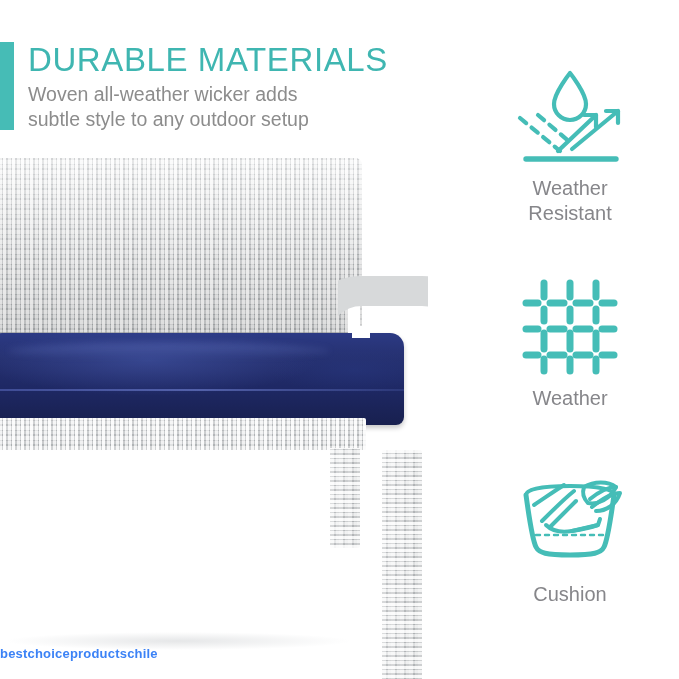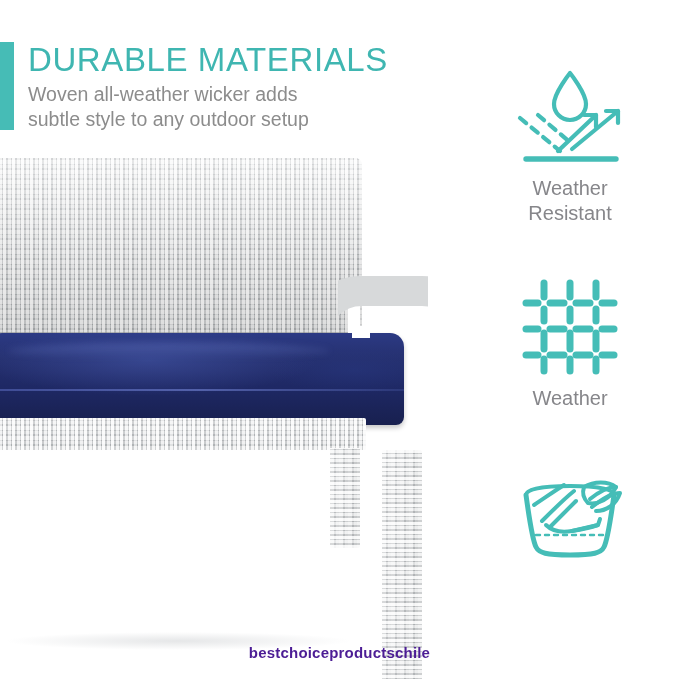--- a/index.html
+++ b/index.html
@@ -128,22 +128,22 @@
   .feature{position:absolute;left:0;width:200px;text-align:center;}
   .f1{top:12px;} .f2{top:222px;} .f3{top:418px;}
   .f-icon{height:118px;display:flex;align-items:center;justify-content:center;}
   .f-label{
     font-size:20px;line-height:25px;color:#86868a;font-weight:400;
   }
   .f-label span{display:block;}
 
   
   .watermark{
-    position:absolute;left:0;right:0;bottom:18px;text-align:center;
-    font-size:15px;letter-spacing:.2px;color:#4c1d95;font-weight:700;
+    position:absolute;left:0;right:0;bottom:18px;text-align:left;
+    font-size:13px;letter-spacing:.2px;color:#3b82f6;font-weight:700;
   }
 </style>
 </head>
 <body>
 
 <div id="stage">
 
   <div class="hdr">
     <div class="hdr-bar"></div>
     <div class="hdr-title">DURABLE MATERIALS</div>
@@ -254,20 +254,21 @@
           <path d="M38 54 C46 46 56 36 64 28"></path>
           <path d="M34 52 C40 58 48 60 60 58 C72 56 80 54 86 52"></path>
           <path d="M60 58 L86 52 L88 46"></path>
 
           <path d="M72 14 C82 8 96 8 104 14 C98 26 86 32 76 30 C72 26 70 20 72 14 Z"></path>
           <path d="M78 26 C88 18 98 14 104 14"></path>
           <path d="M80 34 C90 26 100 20 108 20 C104 32 94 38 84 38"></path>
         </svg>
       </div>
       <div class="f-label">
+        <span>Cushion</span>
       </div>
     </div>
 
   </div>
 
   <div class="watermark">bestchoiceproductschile</div>
 
 </div>
 
 </body></html>

